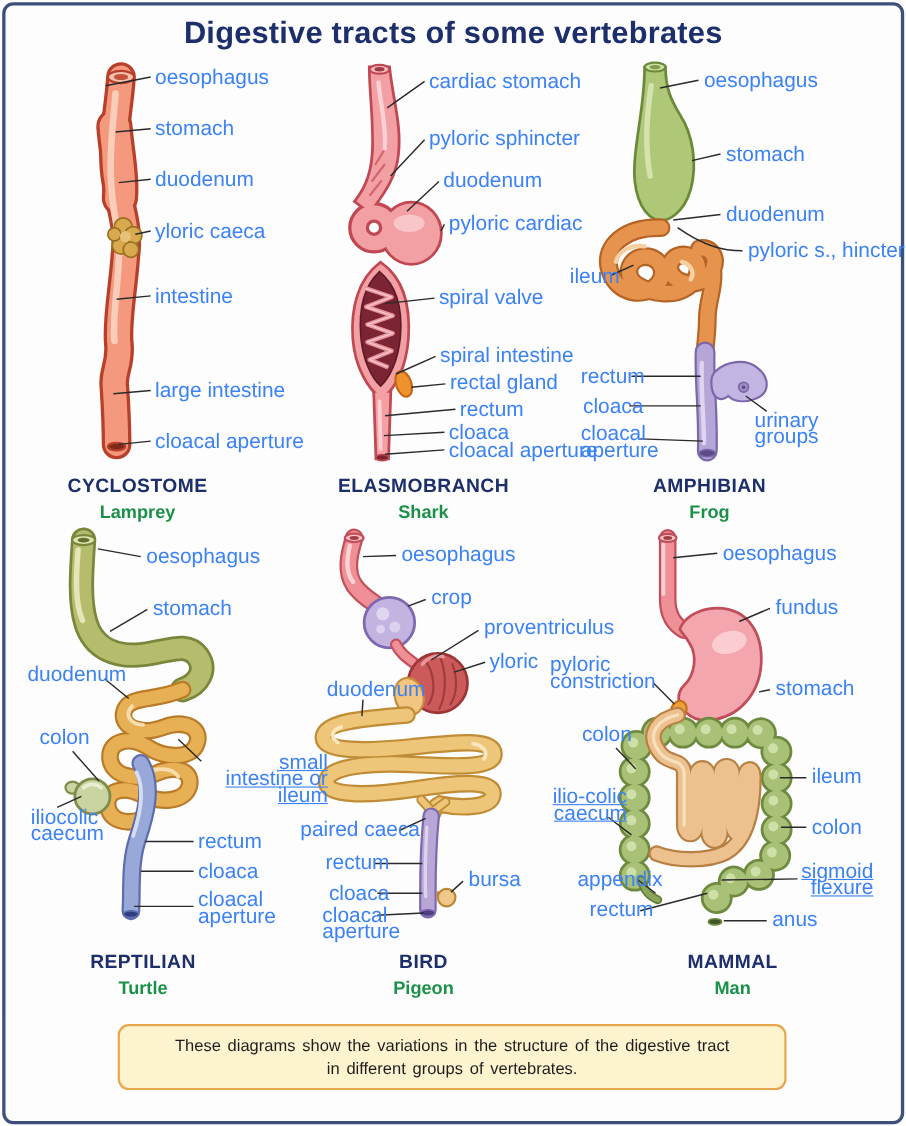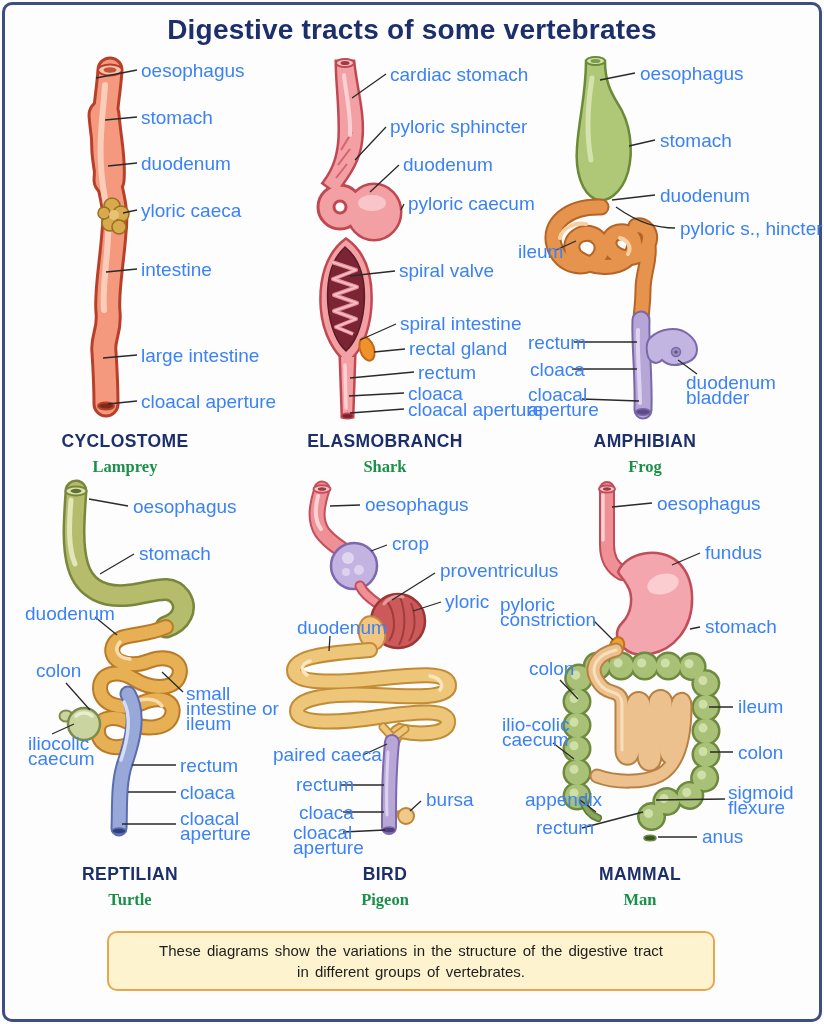--- a/index.html
+++ b/index.html
@@ -15,25 +15,25 @@
     position:absolute;left:0;top:14px;width:100%;margin:0;
     text-align:center;font-size:28px;font-weight:bold;color:#1c2f6b;
     letter-spacing:0.2px;
   }
   svg.canvas{position:absolute;left:0;top:0;}
   .lbl{
     position:absolute;font-size:19px;line-height:16px;color:#3b82f6;
     white-space:nowrap;
   }
   .wrap{white-space:normal;line-height:15px;}
-  .ctr{text-align:left;}
+  .ctr{text-align:right;text-decoration:underline;}
   .rt{}
   .cap{position:absolute;width:190px;text-align:center;}
   .cap .grp{font-size:17.5px;font-weight:bold;color:#1c2f6b;letter-spacing:0.4px;}
-  .cap .ani{font-size:16.5px;font-weight:bold;color:#1a9048;margin-top:5px;font-family:Liberation Serif, serif;}
+  .cap .ani{font-size:16.5px;font-weight:bold;color:#1a9048;margin-top:5px;}
   .note{
     position:absolute;left:107px;top:931px;width:604px;height:56px;
     background:#fdf3cf;border:2px solid #e8a74e;border-radius:10px;
     display:flex;flex-direction:column;justify-content:center;
     text-align:center;font-size:15px;color:#1d1d1d;line-height:21px;
     word-spacing:2px;
   }
 </style>
 </head>
 <body>
@@ -208,37 +208,37 @@
   <div class="lbl" style="left:141px;top:110px">stomach</div>
   <div class="lbl" style="left:141px;top:156px">duodenum</div>
   <div class="lbl" style="left:141px;top:203px">yloric caeca</div>
   <div class="lbl" style="left:141px;top:262px">intestine</div>
   <div class="lbl" style="left:141px;top:348px">large intestine</div>
   <div class="lbl" style="left:141px;top:394px">cloacal aperture</div>
 
   <div class="lbl" style="left:390px;top:67px">cardiac stomach</div>
   <div class="lbl" style="left:390px;top:119px">pyloric sphincter</div>
   <div class="lbl" style="left:403px;top:157px">duodenum</div>
-  <div class="lbl" style="left:408px;top:196px">pyloric caecum</div>
+  <div class="lbl" style="left:408px;top:196px">pyloric cardiac</div>
   <div class="lbl" style="left:399px;top:263px">spiral valve</div>
   <div class="lbl" style="left:400px;top:316px">spiral intestine</div>
   <div class="lbl" style="left:409px;top:341px">rectal gland</div>
   <div class="lbl" style="left:418px;top:365px">rectum</div>
   <div class="lbl" style="left:408px;top:386px">cloaca</div>
   <div class="lbl" style="left:408px;top:402px">cloacal aperture</div>
 
   <div class="lbl" style="left:640px;top:66px">oesophagus</div>
   <div class="lbl" style="left:660px;top:133px">stomach</div>
   <div class="lbl" style="left:660px;top:188px">duodenum</div>
   <div class="lbl" style="left:680px;top:221px">pyloric s., hincter</div>
   <div class="lbl" style="left:518px;top:244px">ileum</div>
   <div class="lbl" style="left:528px;top:335px">rectum</div>
   <div class="lbl" style="left:530px;top:362px">cloaca</div>
   <div class="lbl wrap" style="left:528px;top:387px;width:62px">cloacal aperture</div>
-  <div class="lbl wrap" style="left:686px;top:375px;width:60px">duodenum bladder</div>
+  <div class="lbl wrap" style="left:686px;top:375px;width:60px">urinary groups</div>
 
   <div class="lbl" style="left:133px;top:499px">oesophagus</div>
   <div class="lbl" style="left:139px;top:546px">stomach</div>
   <div class="lbl" style="left:25px;top:606px">duodenum</div>
   <div class="lbl" style="left:36px;top:663px">colon</div>
   <div class="lbl wrap ctr" style="left:186px;top:686px;width:112px">small intestine or ileum</div>
   <div class="lbl wrap" style="left:28px;top:736px;width:66px">iliocolic caecum</div>
   <div class="lbl" style="left:180px;top:758px">rectum</div>
   <div class="lbl" style="left:180px;top:785px">cloaca</div>
   <div class="lbl wrap" style="left:180px;top:811px;width:62px">cloacal aperture</div>
@@ -280,21 +280,21 @@
     <div class="ani">Frog</div>
   </div>
   <div class="cap" style="left:35px;top:864px">
     <div class="grp">REPTILIAN</div>
     <div class="ani">Turtle</div>
   </div>
   <div class="cap" style="left:290px;top:864px">
     <div class="grp">BIRD</div>
     <div class="ani">Pigeon</div>
   </div>
-  <div class="cap" style="left:545px;top:864px">
+  <div class="cap" style="left:571px;top:864px">
     <div class="grp">MAMMAL</div>
     <div class="ani">Man</div>
   </div>
 
   <div class="note">
     <div>These diagrams show the variations in the structure of the digestive tract</div>
     <div>in different groups of vertebrates.</div>
   </div>
 </div>
 

